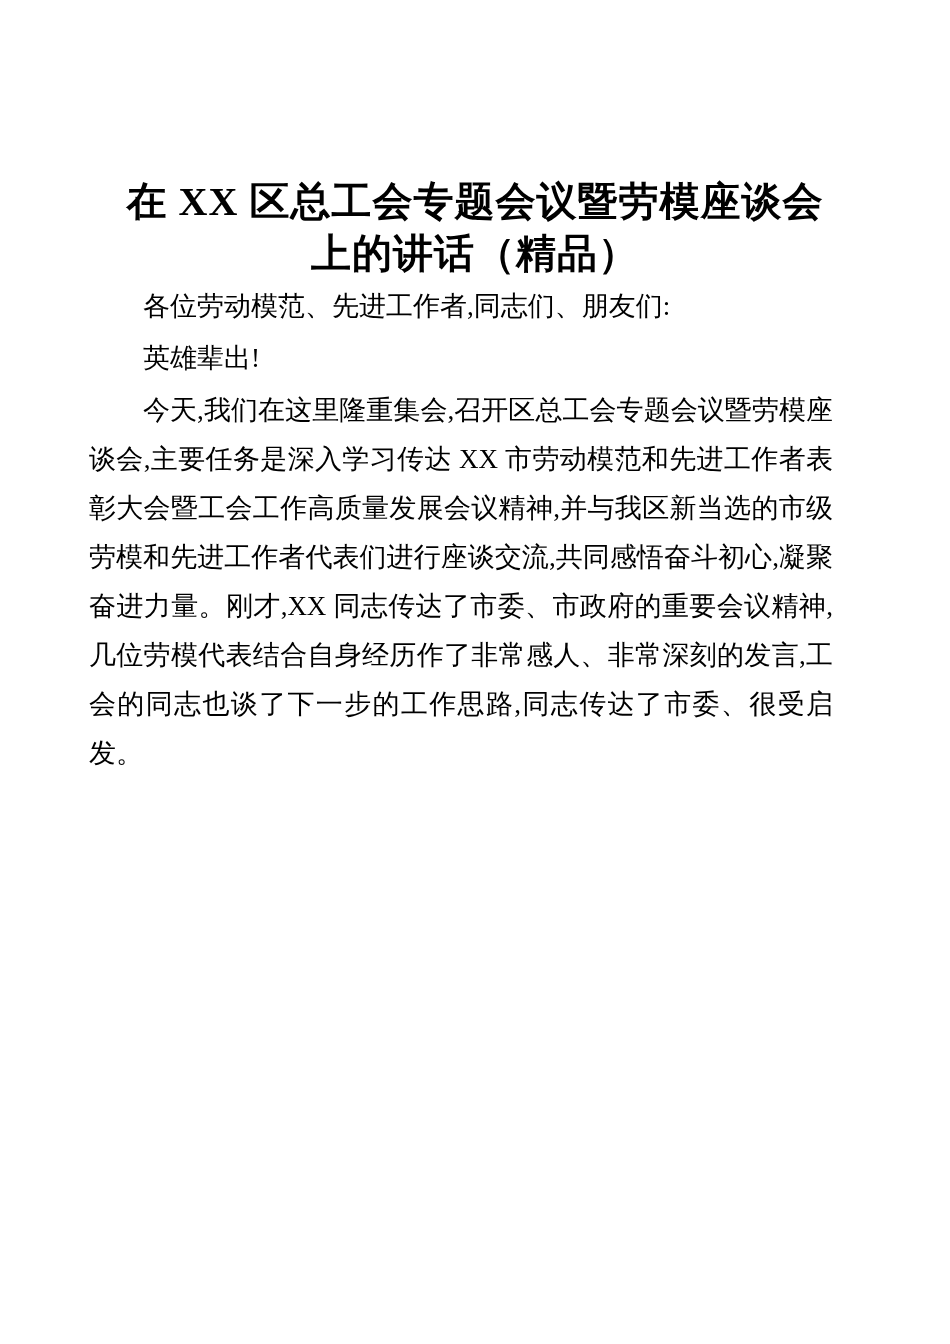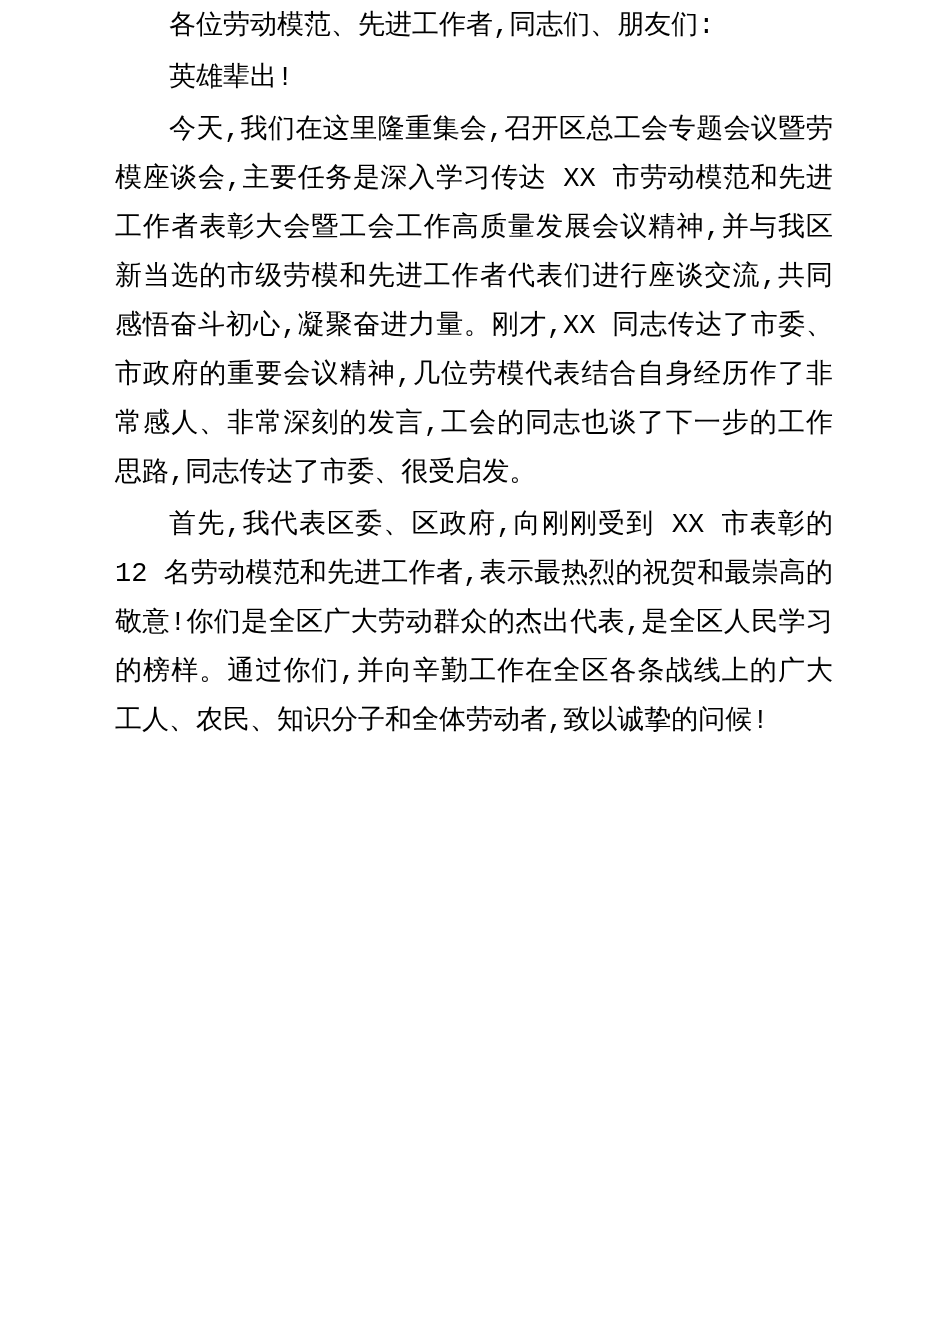--- a/index.html
+++ b/index.html
@@ -17,39 +17,42 @@
     text-align: center;
     font-family: "Liberation Serif", "DejaVu Serif", serif;
     font-weight: bold;
     font-size: 40px;
     line-height: 52px;
     color: #000000;
     letter-spacing: 1px;
   }
   .doc-title .title-line { display: block; }
   .doc-body {
-    margin: 2px 117px 0 115px;
-    font-family: Liberation Mono, monospace;
+    margin: 2px 117px 0 89px;
+    font-family: Liberation Serif, serif;
     font-size: 27px;
     line-height: 49px;
     color: #000000;
     text-align: justify;
   }
   .doc-body p.para {
     margin: 0 0 3px 0;
     text-indent: 2em;
     word-break: break-all;
   }
 </style>
 </head>
 <body>
 
 <div class="page">
 
+  <h1 class="doc-title">
+    <span class="title-line">在 XX 区总工会专题会议暨劳模座谈会</span>
+    <span class="title-line">上的讲话（精品）</span>
+  </h1>
 
   <div class="doc-body">
     <p class="para">各位劳动模范、先进工作者,同志们、朋友们:</p>
     <p class="para">英雄辈出!</p>
     <p class="para">今天,我们在这里隆重集会,召开区总工会专题会议暨劳模座谈会,主要任务是深入学习传达 XX 市劳动模范和先进工作者表彰大会暨工会工作高质量发展会议精神,并与我区新当选的市级劳模和先进工作者代表们进行座谈交流,共同感悟奋斗初心,凝聚奋进力量。刚才,XX 同志传达了市委、市政府的重要会议精神,几位劳模代表结合自身经历作了非常感人、非常深刻的发言,工会的同志也谈了下一步的工作思路,同志传达了市委、很受启发。</p>
-    <p class="para">首先,我代表区委、区政府,向刚刚受到 XX 市表彰的 12 名劳动模范和先进工作者,表示最热烈的祝贺和最崇高的敬意!你们是全区广大劳动群众的杰出代表,是全区人民学习的榜样。通过你们,并向辛勤工作在全区各条战线上的广大工人、农民、知识分子和全体劳动者,致以诚挚的问候!</p>
   </div>
 
 </div>
 
 </body></html>

